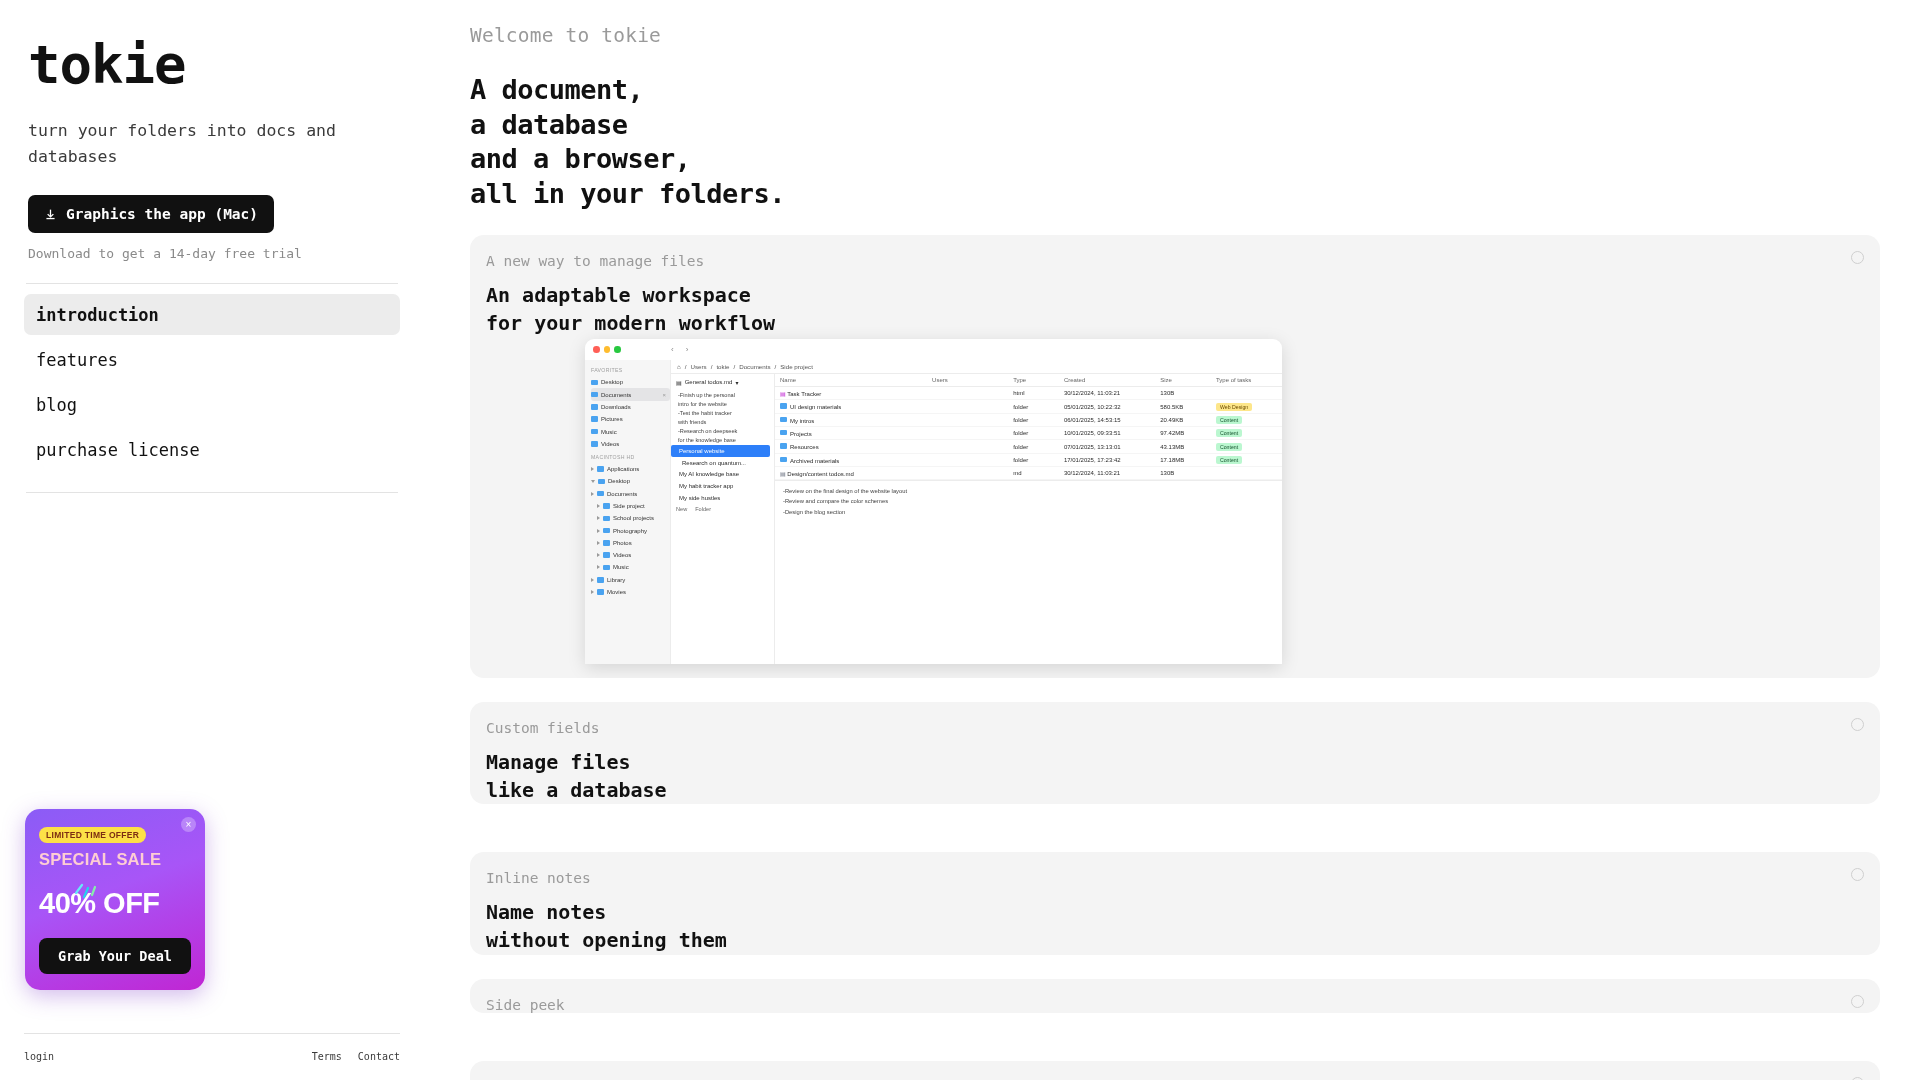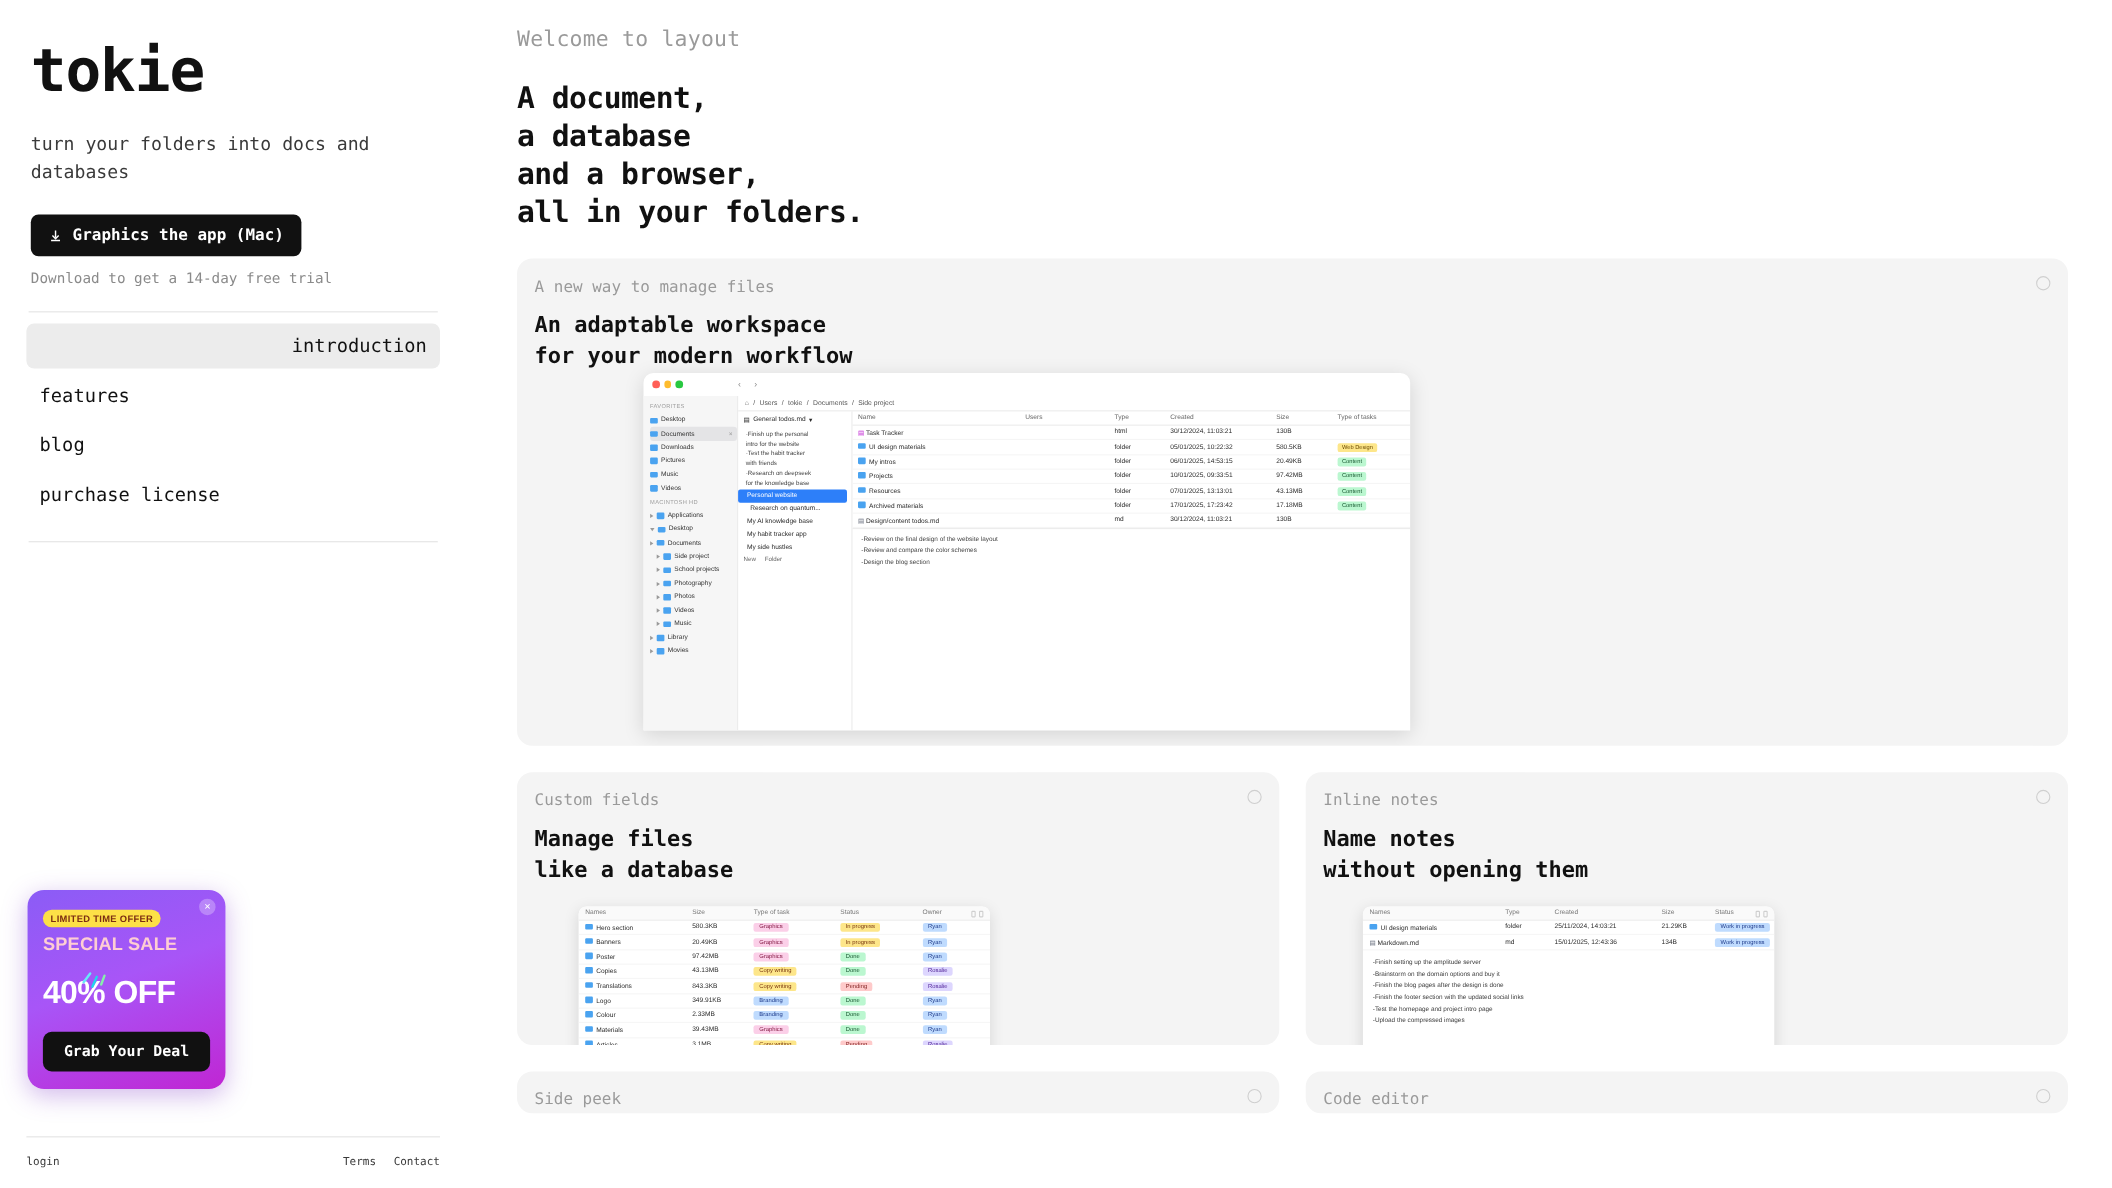--- a/index.html
+++ b/index.html
@@ -39,21 +39,21 @@
   .dl-note { margin: 13px 0 0 4px; font-size: 13px; color: #8a8a8a; }
   .divider { height: 1px; background: #e3e3e3; margin: 22px 2px 0 2px; }
 
   .nav { margin-top: 10px; }
   .nav-item {
     display: flex; align-items: center;
     height: 41px; padding: 0 12px; margin: 4px 0;
     border-radius: 7px; font-size: 17px; color: #111;
     cursor: pointer;
   }
-  .nav-item.active { background: #ececec; font-weight: 400; justify-content: flex-end; }
+  .nav-item.active { background: #ececec; font-weight: 700; }
 
   
   .promo {
     position: absolute; left: 25px; bottom: 90px;
     width: 180px; border-radius: 15px;
     background: linear-gradient(160deg, #8b5cf6 0%, #a855f7 45%, #c026d3 100%);
     padding: 14px 14px 16px 14px;
     color: #fff; box-shadow: 0 6px 22px rgba(130,60,200,.35);
     overflow: hidden;
   }
@@ -115,21 +115,21 @@
     margin-top: 13px; font-size: 20px; font-weight: 700; line-height: 1.38;
     padding-left: 2px;
   }
   .card-dot {
     position: absolute; top: 16px; right: 16px;
     width: 13px; height: 13px; border-radius: 50%;
     border: 1.5px solid #cfcfcf; background: #f4f4f4;
     cursor: pointer;
   }
   .big-card { height: 443px; }
-  .grid2 { display: flex; gap: 24px; }
+  .grid2 { display: flex; gap: 24px; flex-direction: column; }
   .grid2 > .card { flex: 1; margin-top: 24px; }
   .small-card { height: 248px; }
   .stub-card { height: 38px; }
 
   
   .finder {
     position: absolute; left: 115px; top: 104px;
     width: 697px; height: 325px;
     background: #fff; border-radius: 9px 9px 0 0;
     box-shadow: 0 4px 18px rgba(0,0,0,.13);
@@ -275,21 +275,21 @@
       <div class="sf-top-rule"></div>
       <a>login</a>
       <div class="right">
         <a>Terms</a>
         <a>Contact</a>
       </div>
     </div>
   </aside>
 
   <main class="main">
-    <div class="welcome">Welcome to layout</div>
+    <div class="welcome">Welcome to tokie</div>
 
     <h1 class="hero">
       <div>A document,</div>
       <div>a database</div>
       <div>and a browser,</div>
       <div>all in your folders.</div>
     </h1>
 
     <section class="card big-card">
       <div class="card-dot"></div>

